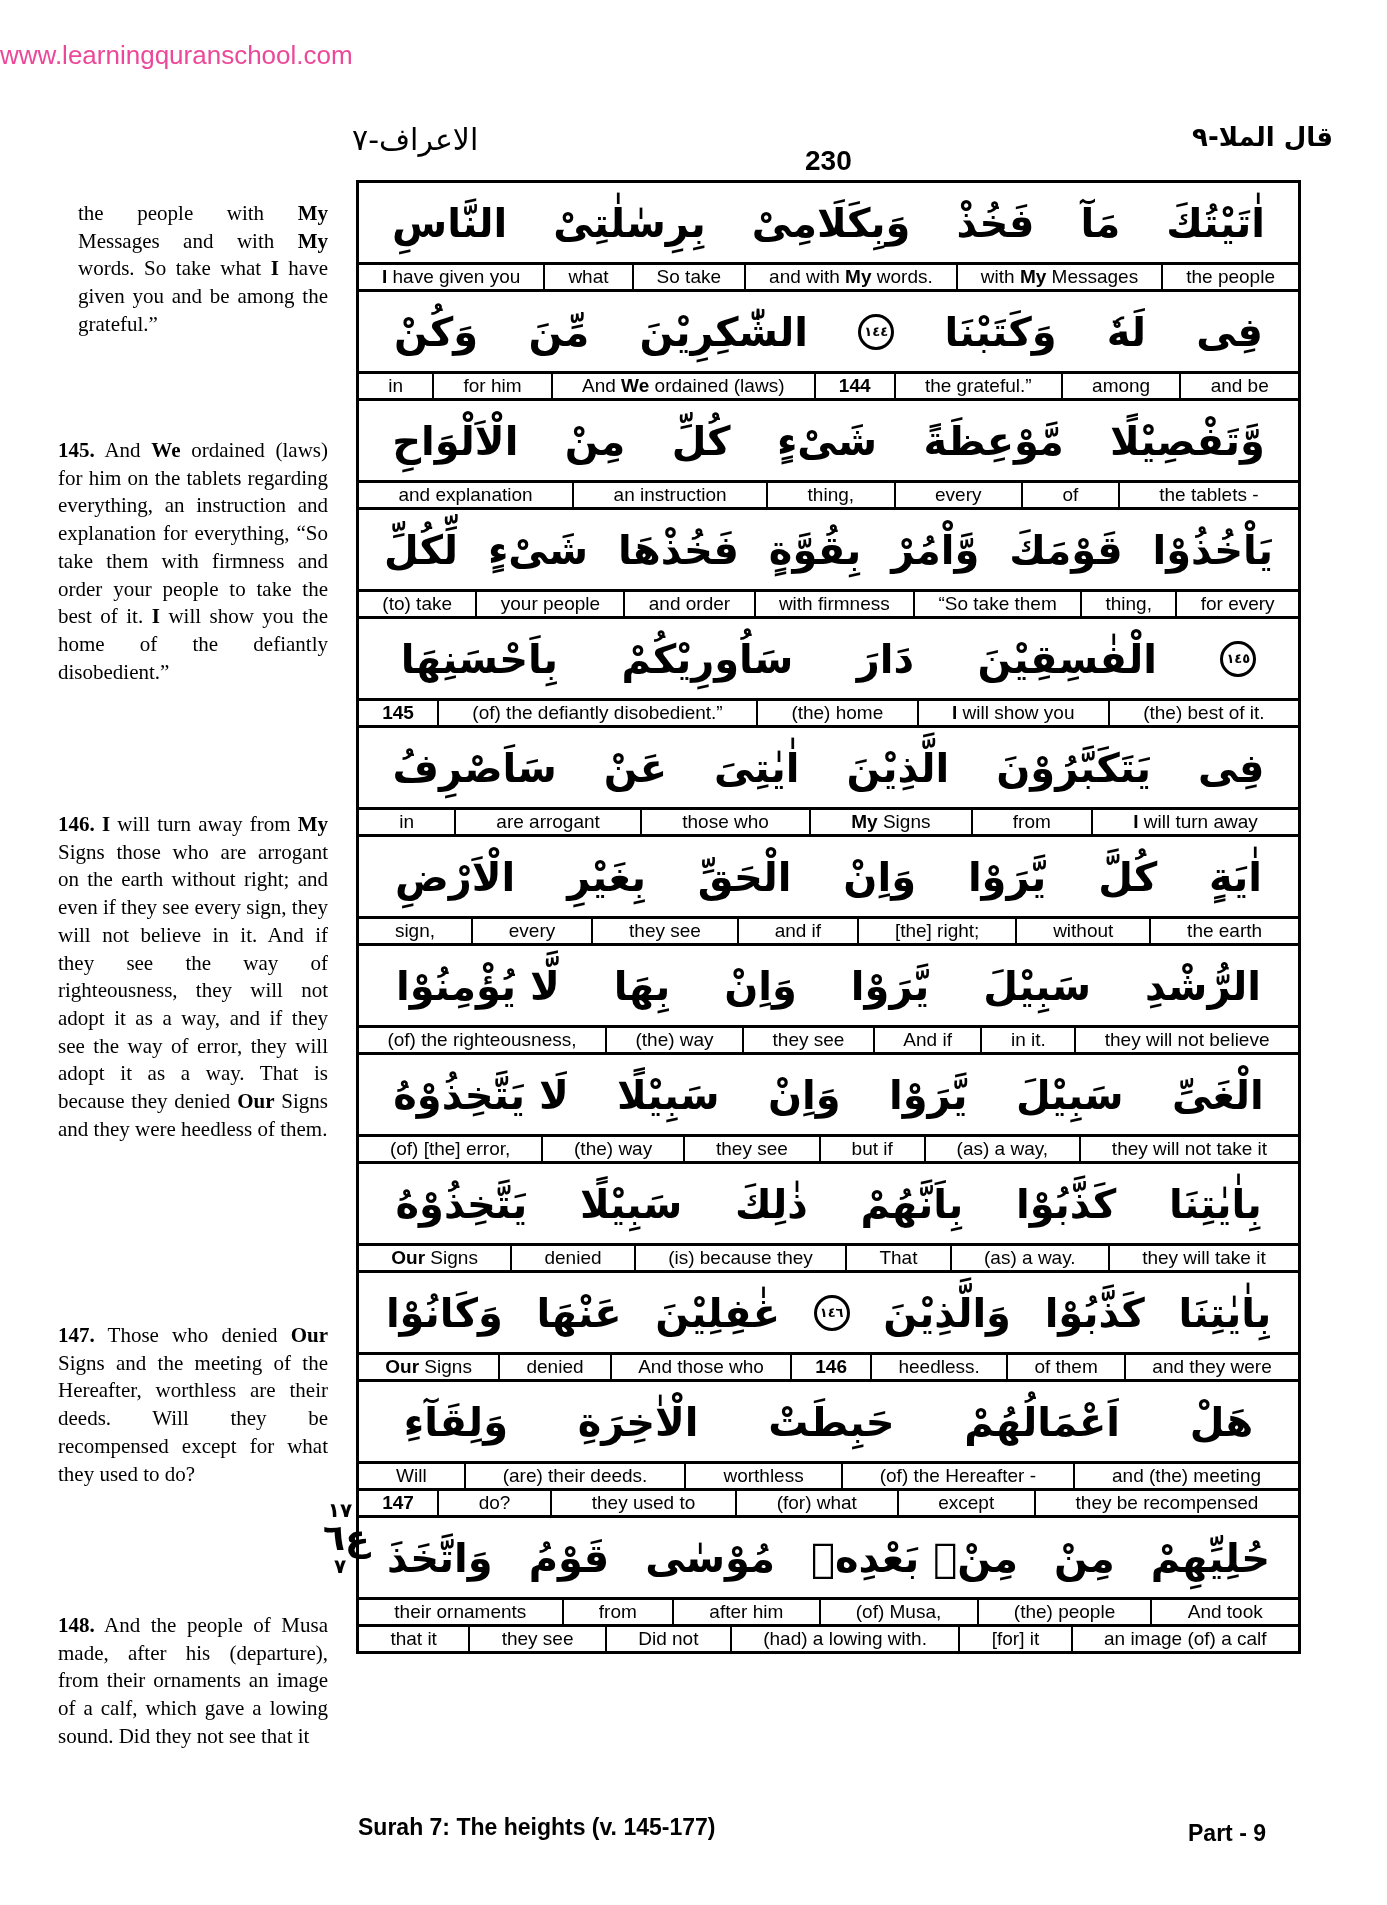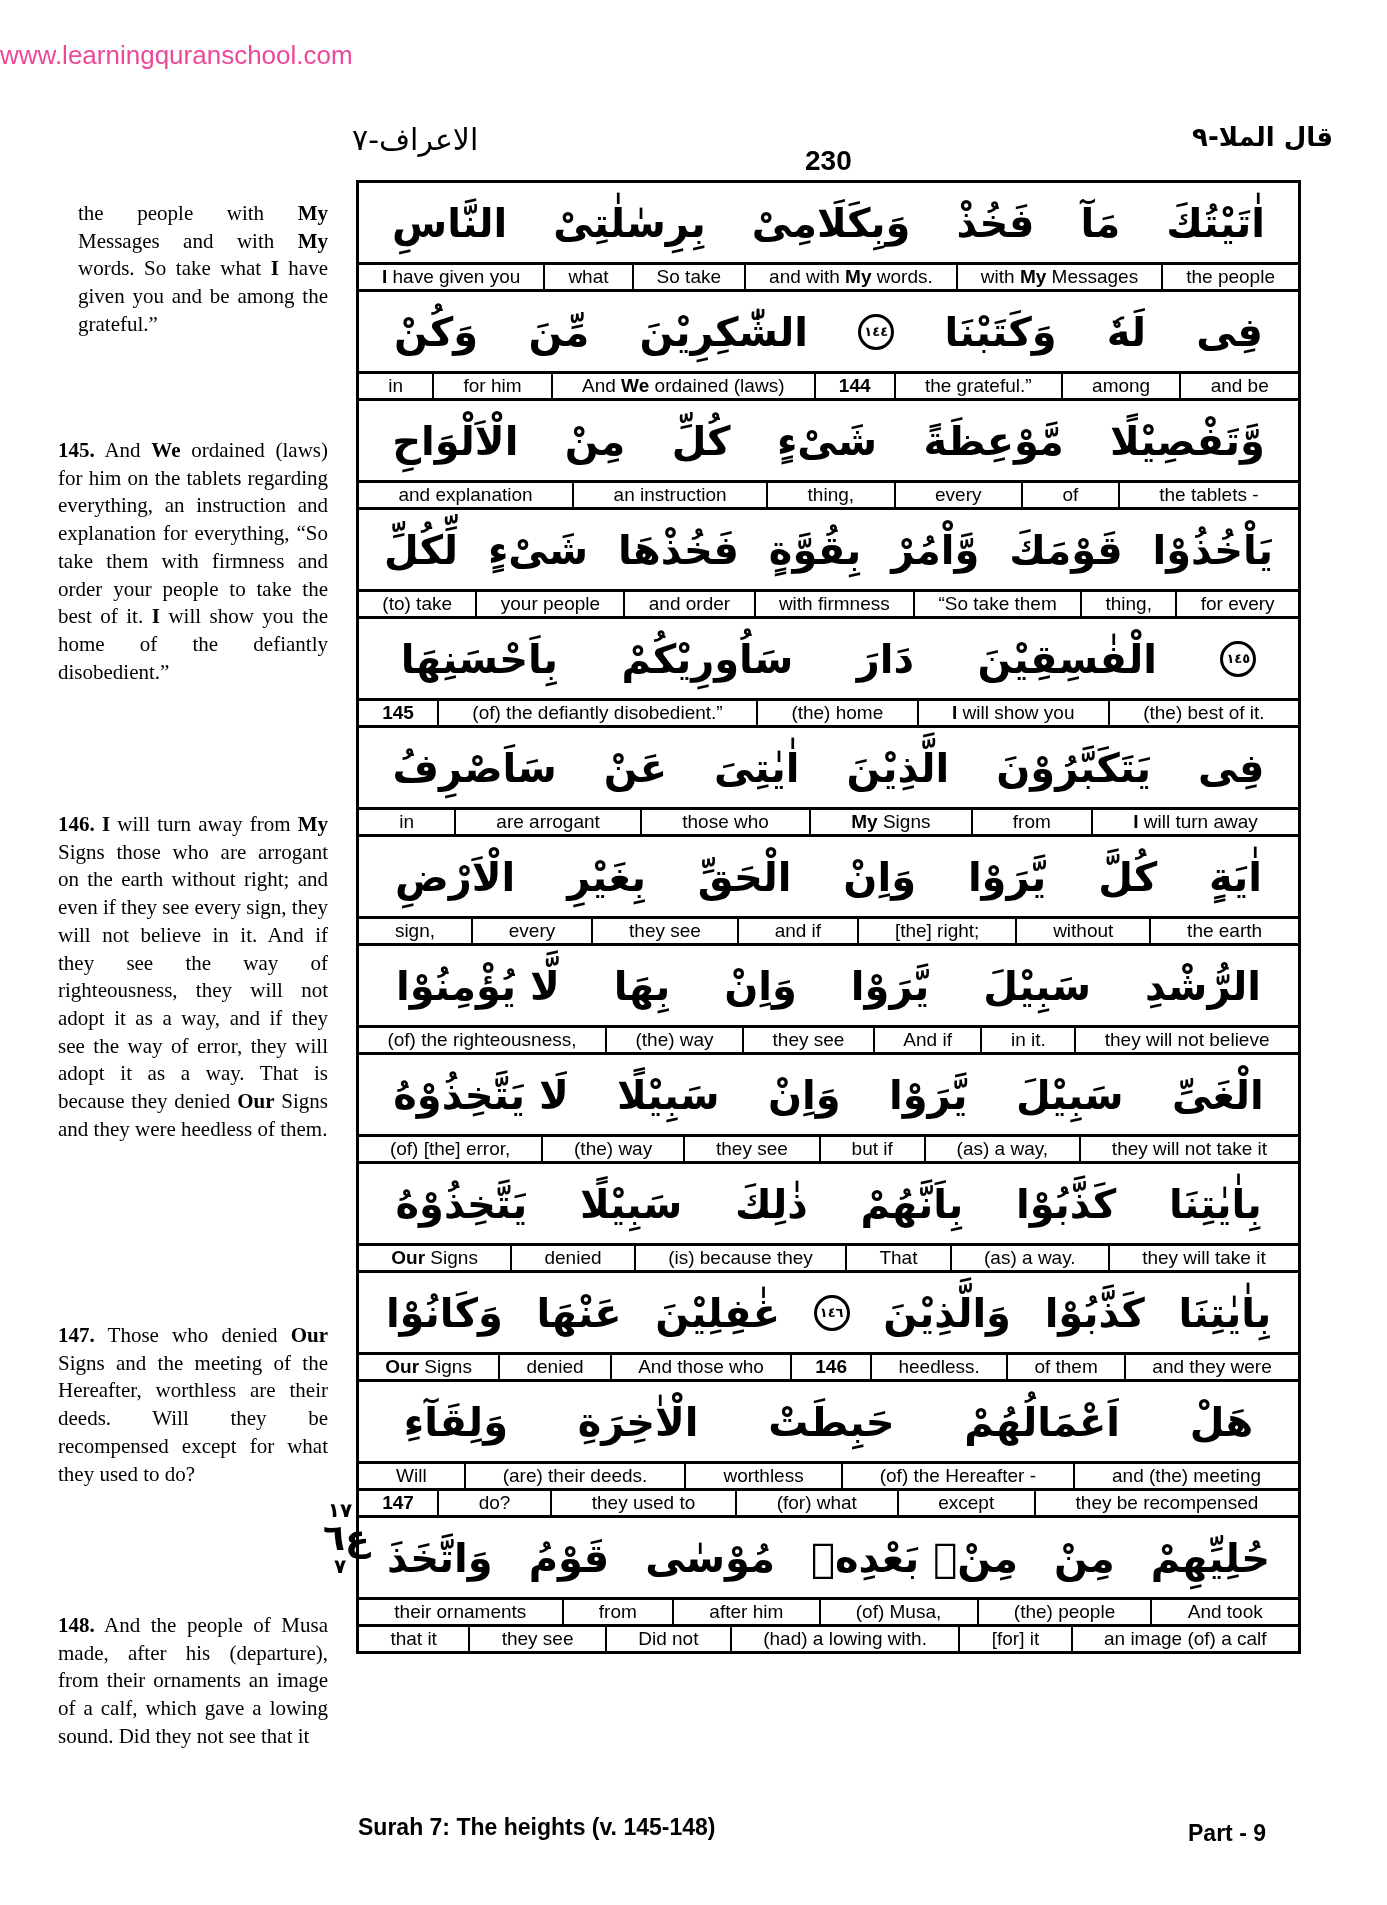--- a/index.html
+++ b/index.html
@@ -329,14 +329,14 @@
         <div class="cell">an image (of) a calf</div>
         <div class="cell">[for] it</div>
         <div class="cell">(had) a lowing with.</div>
         <div class="cell">Did not</div>
         <div class="cell">they see</div>
         <div class="cell">that it</div>
       </div>
     </div>
   </div>
 
-<div class="footer-left">Surah 7: The heights (v. 145-148)</div>
+<div class="footer-left">Surah 7: The heights (v. 145-177)</div>
 <div class="footer-right">Part - 9</div>
 
 </body></html>

